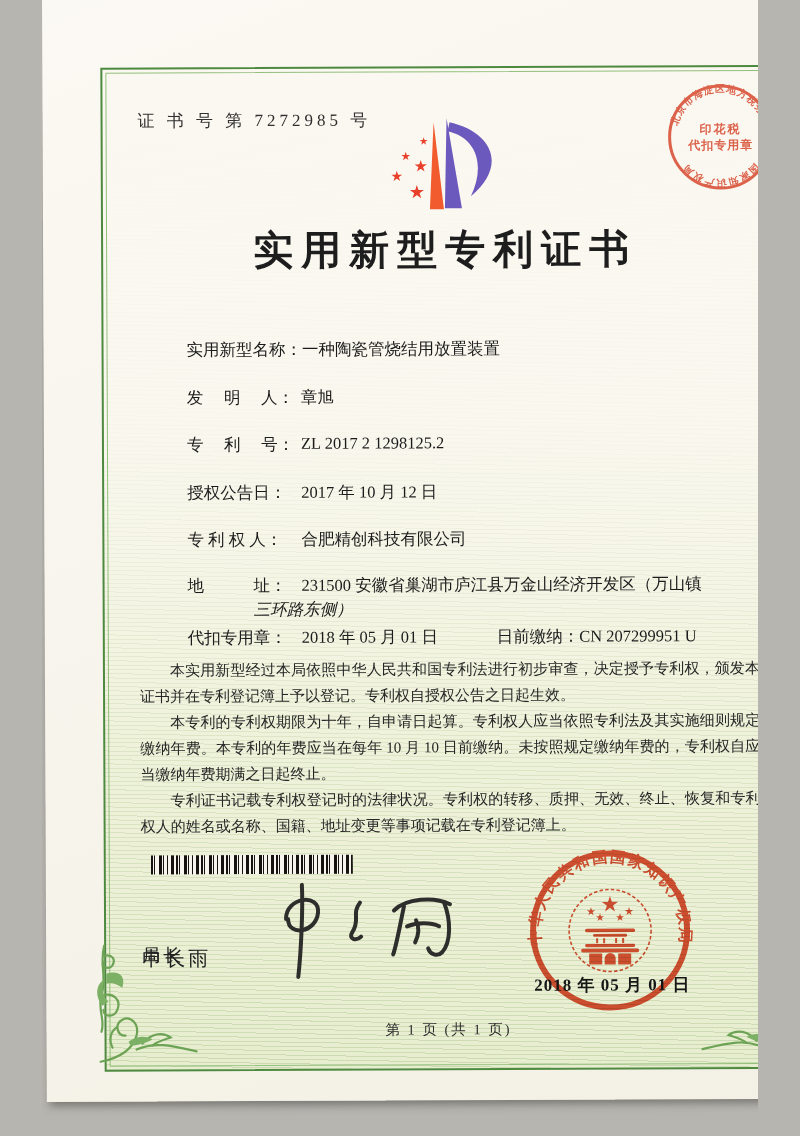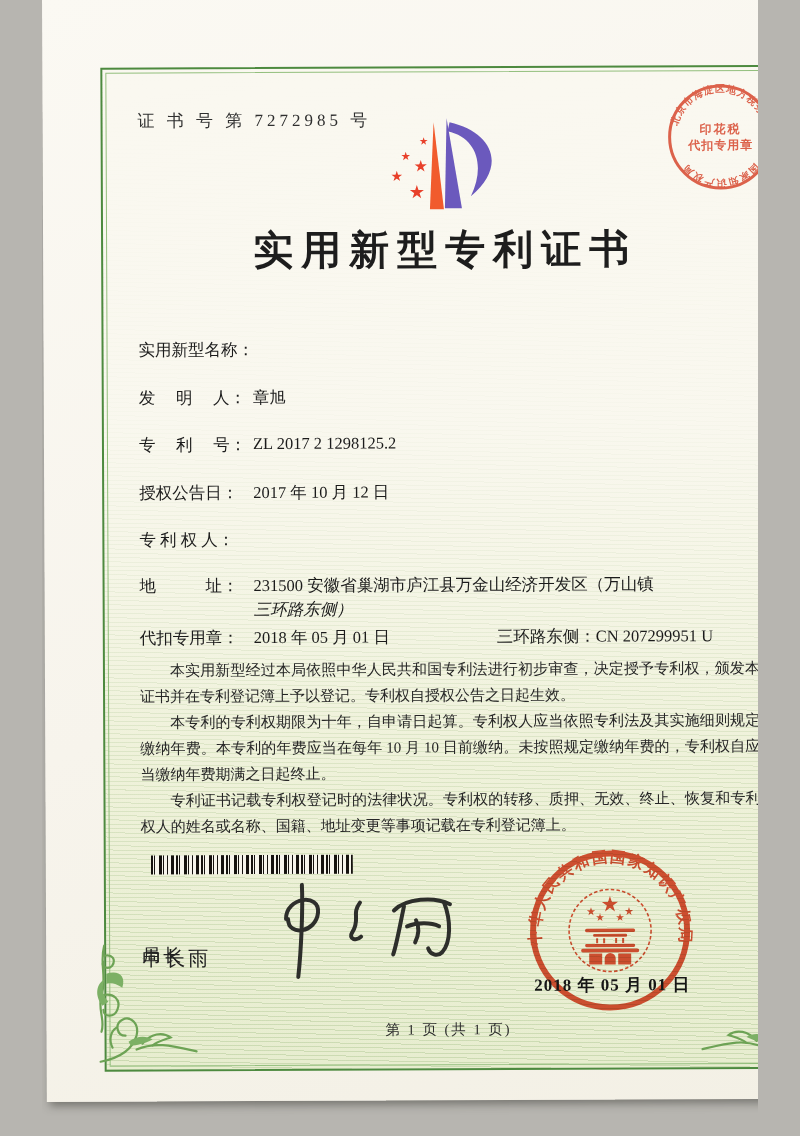--- a/index.html
+++ b/index.html
@@ -15,21 +15,21 @@
       linear-gradient(180deg, rgba(250,248,240,1) 0%, rgba(250,248,240,.9) 35%, rgba(245,245,225,.35) 68%, rgba(240,243,215,0) 100%),
       repeating-linear-gradient(1.2deg, rgba(130,170,100,.28) 0px, rgba(130,170,100,.28) 1px, rgba(255,255,255,0) 1px, rgba(255,255,255,0) 4.3px),
       linear-gradient(180deg,#f8f6ec 0%,#eef1da 55%,#e7edcf 100%);}
   .frame-inner{position:absolute;left:3px;top:3px;right:3px;bottom:3px;border:1px solid #93bf7d;}
   .cert-no{position:absolute;left:95px;top:114px;font-size:17px;letter-spacing:4px;color:#2f2f2f;}
   .logo{position:absolute;left:338px;top:120px;}
   .title{position:absolute;left:58px;width:688px;top:228px;text-align:center;
     font-size:40px;font-weight:600;letter-spacing:8px;color:#1d1d1d;}
   .fields{position:absolute;left:95px;top:336px;width:622px;font-size:16.5px;color:#1b1b1b;}
   .frow{position:absolute;left:0;display:flex;width:622px;}
-  .flabel{display:inline-block;min-width:114px;white-space:nowrap;}
+  .flabel{display:inline-block;min-width:114px;white-space:nowrap;margin-left:48px;}
   .fvalue{white-space:nowrap;}
   .addr2{position:absolute;left:114px;top:268px;font-style:italic;}
   .gazno{position:absolute;left:357px;top:0;white-space:nowrap;}
   .body-text{position:absolute;left:95px;top:662px;width:620px;font-size:15px;
     line-height:26px;text-align:justify;color:#262626;}
   .body-text p{margin:0;text-indent:2em;}
   .barcode{position:absolute;left:105px;top:860px;width:202px;height:19px;
     background:repeating-linear-gradient(90deg,
       #15120f 0 2px,#f6f4ec 2px 3px,#15120f 3px 4px,#f6f4ec 4px 8px,
       #15120f 8px 11px,#f6f4ec 11px 12px,#15120f 12px 13px,#f6f4ec 13px 16px,
@@ -101,45 +101,47 @@
       <path d="M53,8 L63,95 L49,95 Z" fill="#f15b2d"></path>
       <path d="M66,4 L81,94 L64,94 Z" fill="#6b59bd"></path>
       <path d="M69,8 C112,18 127,52 90,82 C104,54 98,24 67,17 Z" fill="#6b59bd"></path>
     </svg>
 
     <div class="title">实用新型专利证书</div>
 
     <div class="fields">
       <div class="frow" style="top:8px">
         <span class="flabel">实用新型名称：</span>
+        <span class="fvalue">一种陶瓷管烧结用放置装置</span>
       </div>
       <div class="frow" style="top:56px">
         <span class="flabel">发　 明　 人：</span>
         <span class="fvalue">章旭</span>
       </div>
       <div class="frow" style="top:103px">
         <span class="flabel">专　 利　 号：</span>
         <span class="fvalue">ZL 2017 2 1298125.2</span>
       </div>
       <div class="frow" style="top:151px">
         <span class="flabel">授权公告日：</span>
         <span class="fvalue">2017 年 10 月 12 日</span>
       </div>
       <div class="frow" style="top:198px">
         <span class="flabel">专 利 权 人：</span>
+        <span class="fvalue">合肥精创科技有限公司</span>
       </div>
       <div class="frow" style="top:244px">
         <span class="flabel">地　　　址：</span>
         <span class="fvalue">231500 安徽省巢湖市庐江县万金山经济开发区（万山镇</span>
       </div>
       <div class="addr2">三环路东侧）</div>
       <div class="frow" style="top:296px">
         <span class="flabel">代扣专用章：</span>
         <span class="fvalue">2018 年 05 月 01 日</span>
-        <span class="gazno"><span>三环路东侧：</span><span>CN 207299951 U</span></span>
+        <span class="gazno"><span>日前缴纳：</span><span>CN 207299951 U</span></span>
       </div>
     </div>
 
     <div class="body-text">
       <p>本实用新型经过本局依照中华人民共和国专利法进行初步审查，决定授予专利权，颁发本证书并在专利登记簿上予以登记。专利权自授权公告之日起生效。</p>
       <p>本专利的专利权期限为十年，自申请日起算。专利权人应当依照专利法及其实施细则规定缴纳年费。本专利的年费应当在每年 10 月 10 日前缴纳。未按照规定缴纳年费的，专利权自应当缴纳年费期满之日起终止。</p>
       <p>专利证书记载专利权登记时的法律状况。专利权的转移、质押、无效、终止、恢复和专利权人的姓名或名称、国籍、地址变更等事项记载在专利登记簿上。</p>
     </div>
 
     <div class="barcode"></div>

